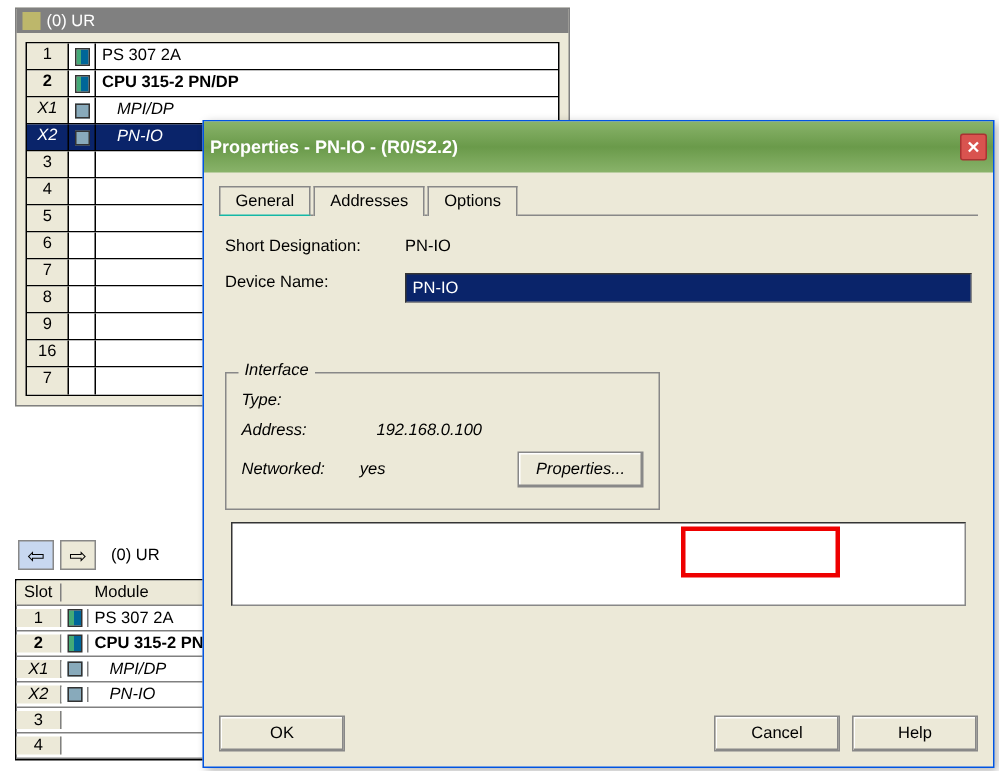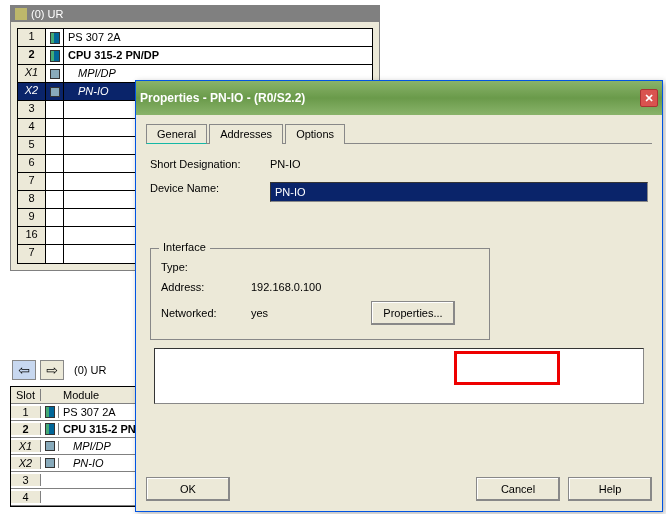--- a/index.html
+++ b/index.html
@@ -428,21 +428,21 @@
 
     <div class="field-row">
       <div class="field-label">Short Designation:</div>
       <div class="field-val">PN-IO</div>
     </div>
     <div class="field-row">
       <div class="field-label">Device Name:</div>
       <div class="field-val"><input class="txt-input sel" value="PN-IO" style=""></div>
     </div>
 
-    <div class="group" style="margin-top:40px; width:340px;">
+    <div class="group" style="margin-top:40px; width:290px;font-style:italic;">
       <div class="group-title">Interface</div>
       <div class="grp-row">
         <div class="grp-label">Type:</div>
       </div>
       <div class="grp-row">
         <div class="grp-label">Address:</div>
         <div class="grp-val">192.168.0.100</div>
       </div>
       <div class="grp-row">
         <div class="grp-label">Networked:</div>

